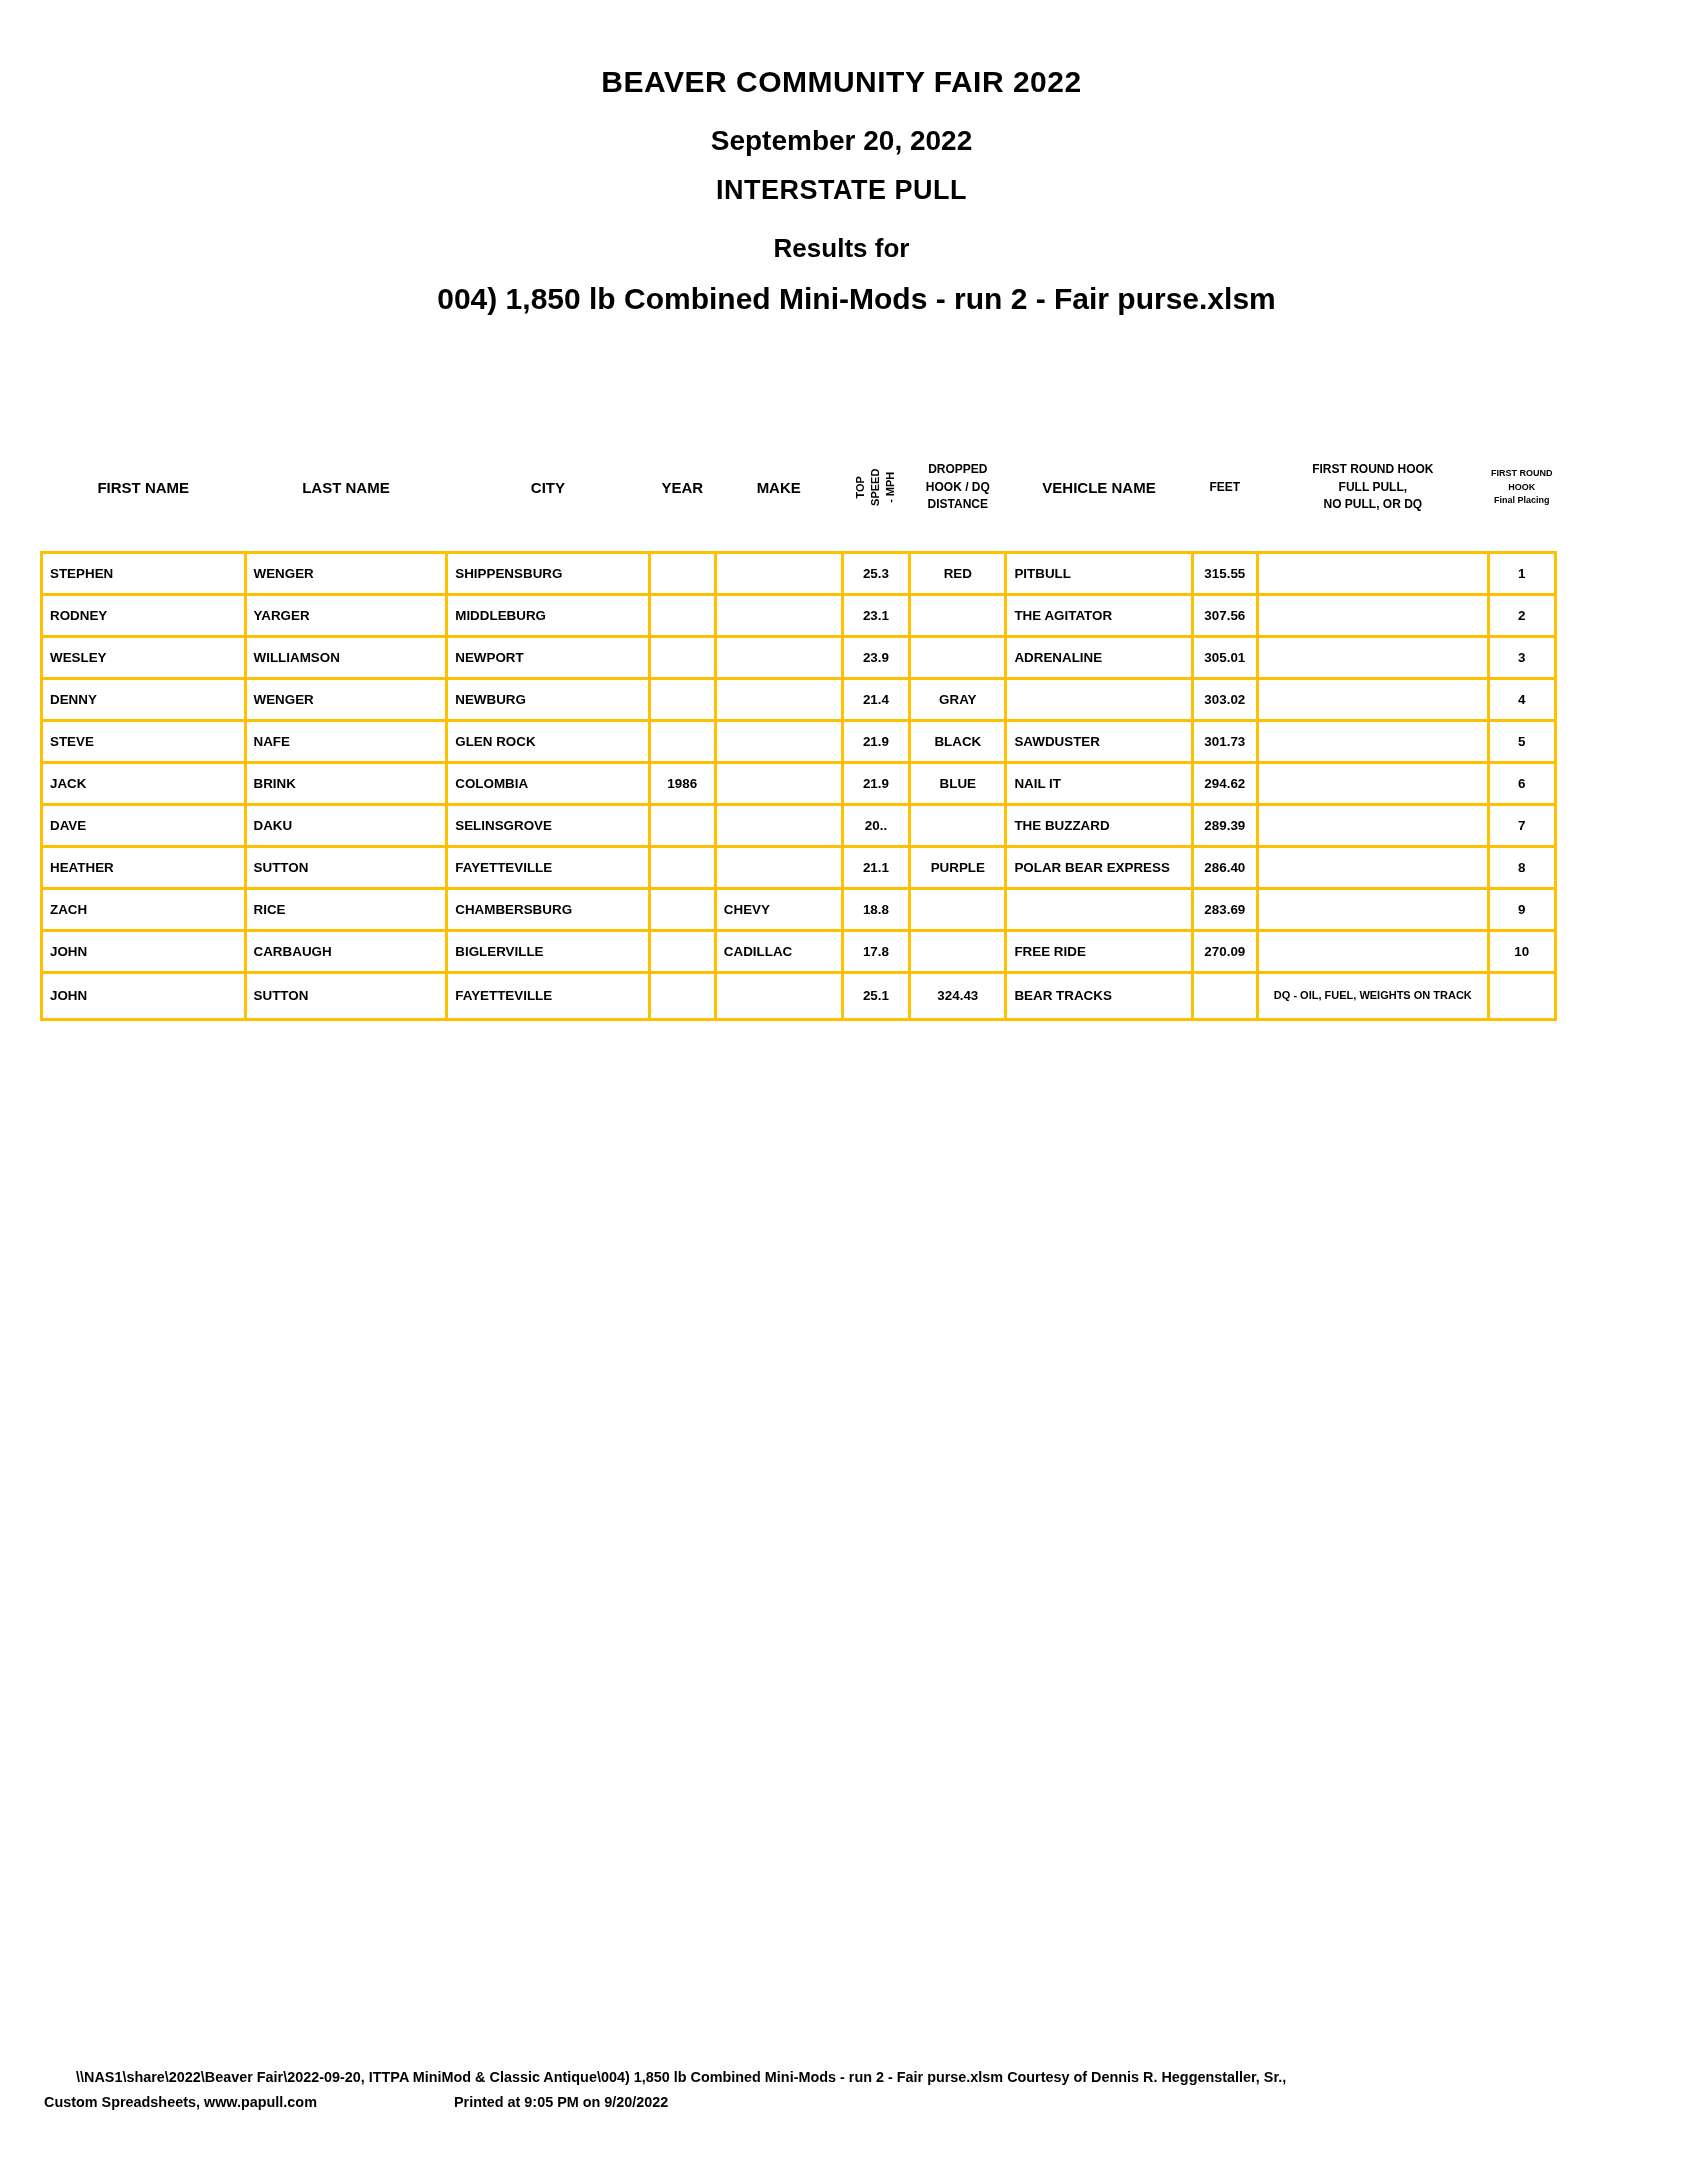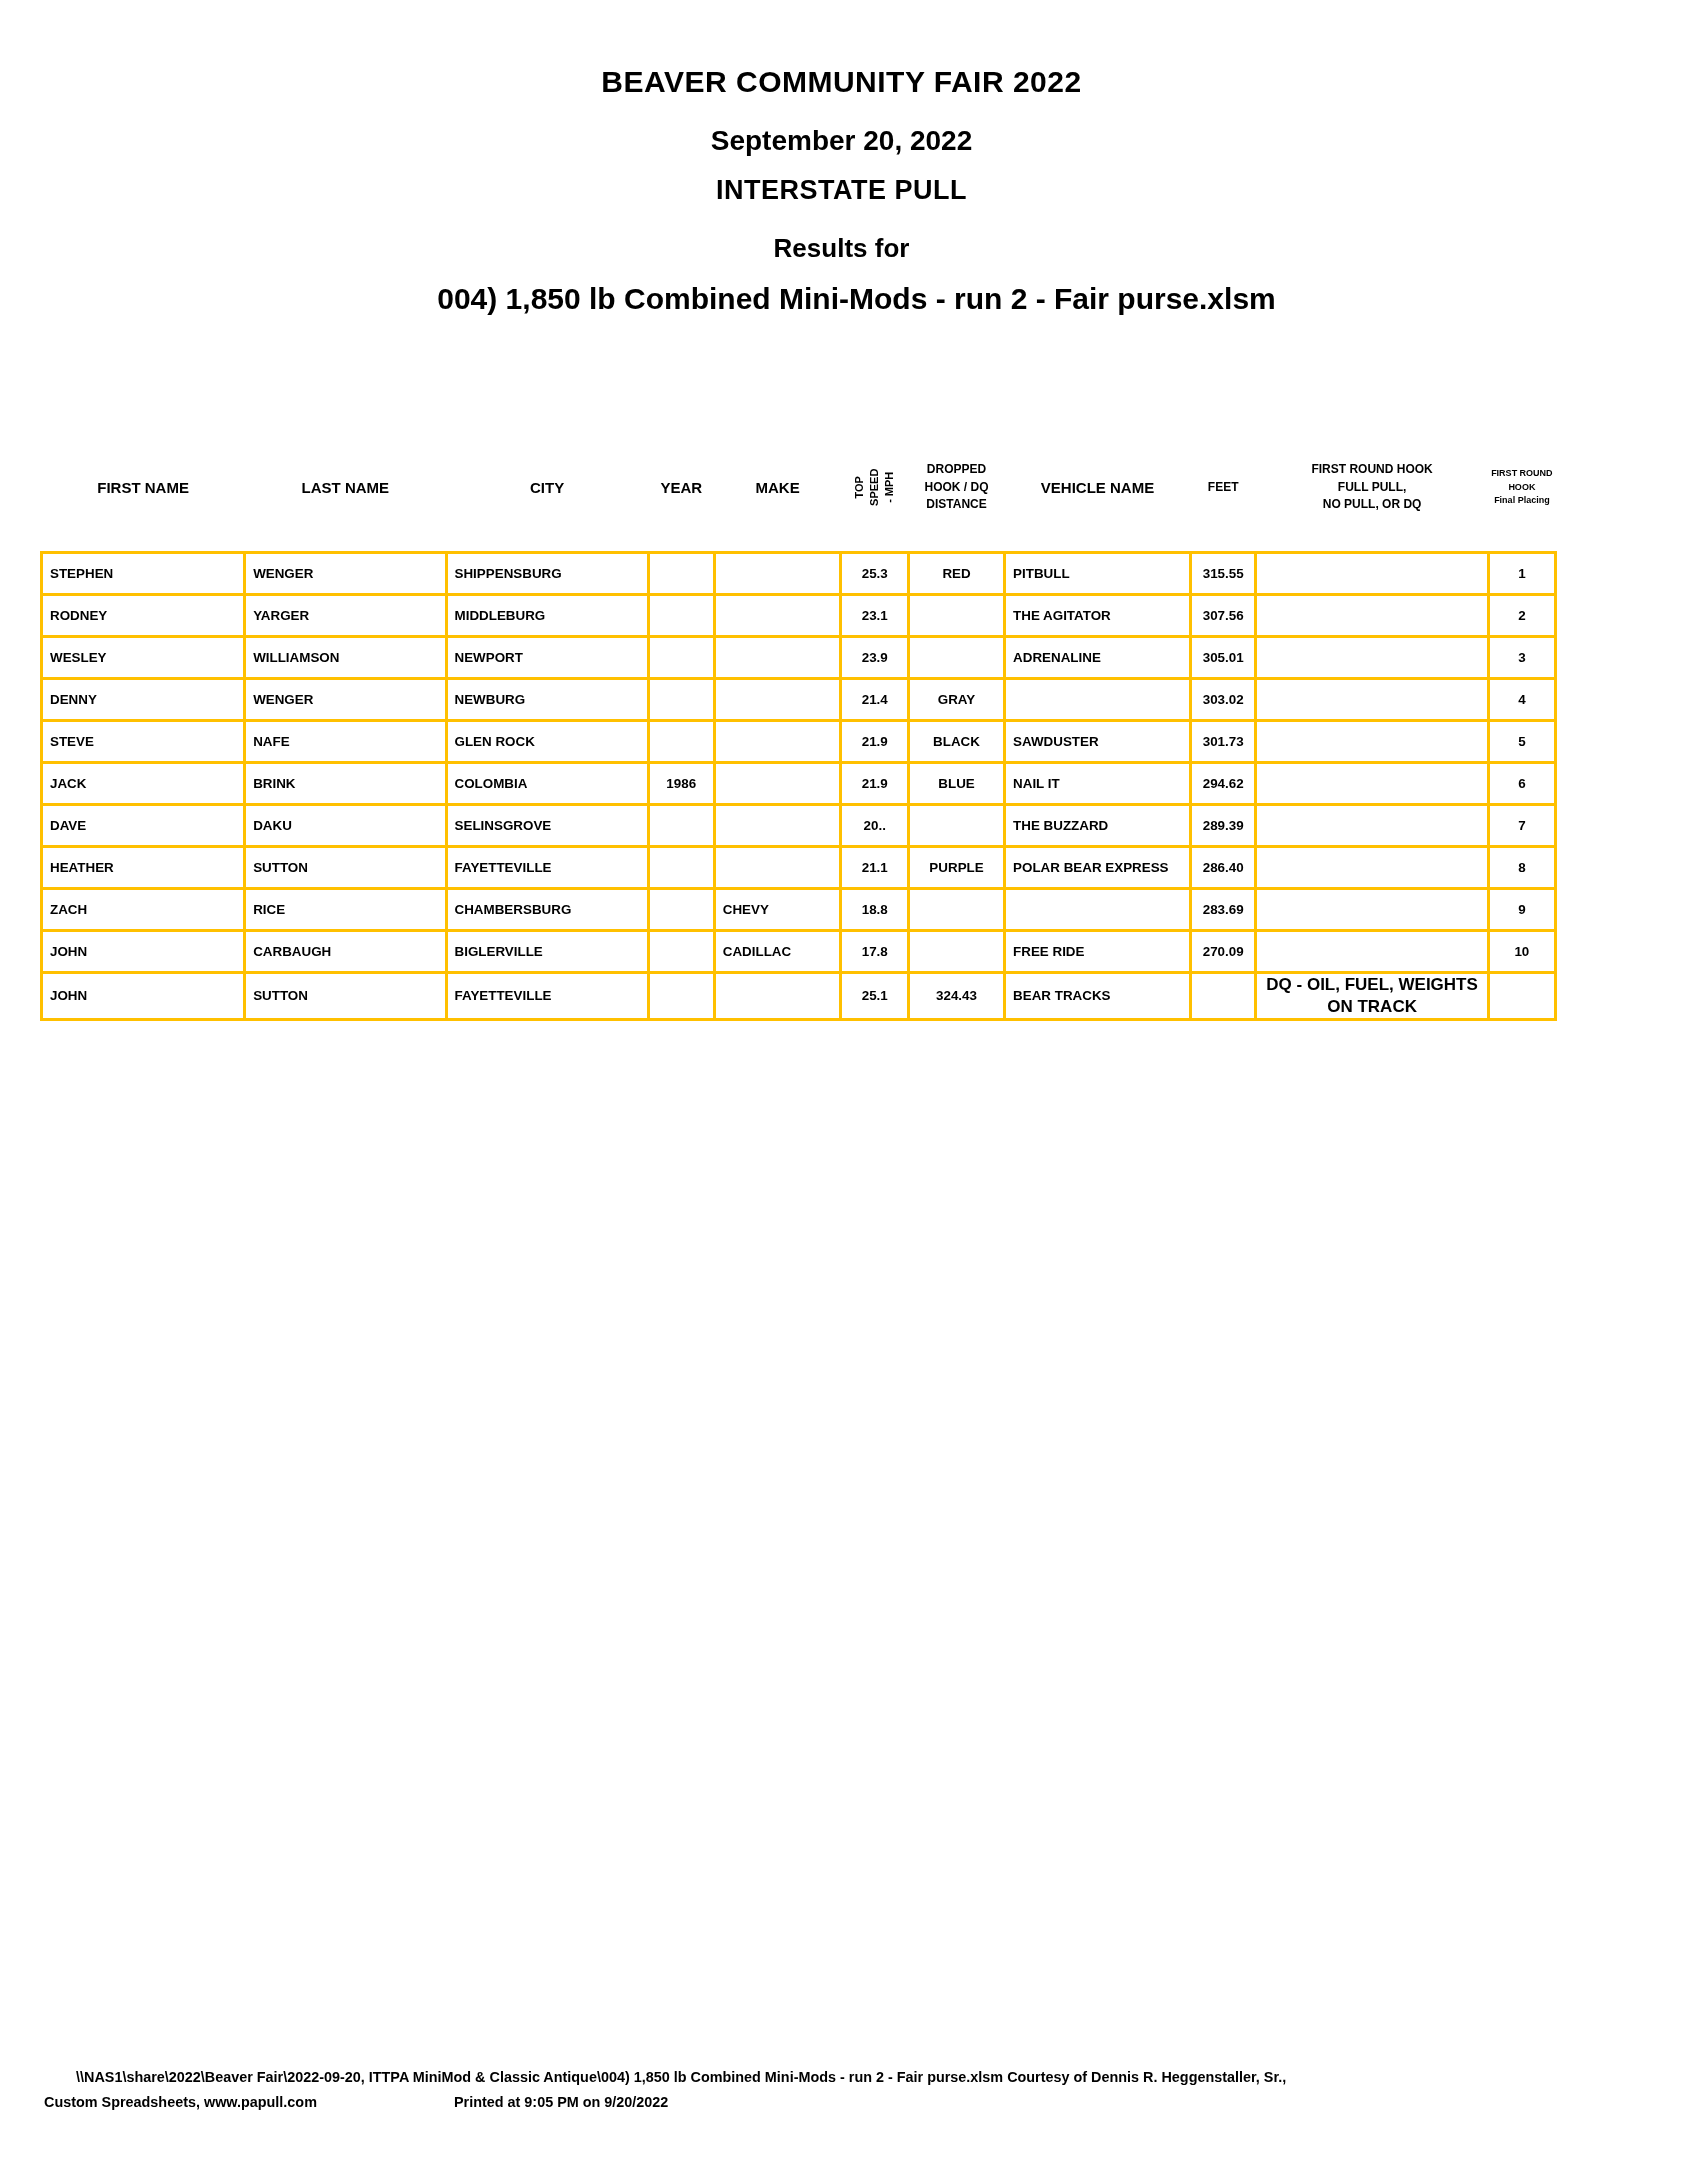--- a/index.html
+++ b/index.html
@@ -42,21 +42,21 @@
   }
 
   tbody td {
     border:3px solid var(--grid); font-size:13.4px; font-weight:bold;
     vertical-align:middle; overflow:hidden; white-space:normal;
   }
   tbody tr { height:42px; }
   tbody tr:last-child { height:47px; }
   td.al { text-align:left; padding-left:7px; padding-right:2px; }
   td.ac { text-align:center; padding:0 2px; }
-  td.c9 { font-size:17px; line-height:1.3; }
+  td.c9 { font-size:11px; line-height:1.3; }
 
   
   .footer { position:absolute; left:44px; top:2069px; width:1624px; font-size:14.4px; }
   .footer-line1 { white-space:nowrap;margin-left:32px; }
   .footer-line2 { position:relative; margin-top:9px; white-space:nowrap; }
   .footer-printed { position:absolute; left:410px; top:0; }
 </style>
 </head>
 <body>
 

